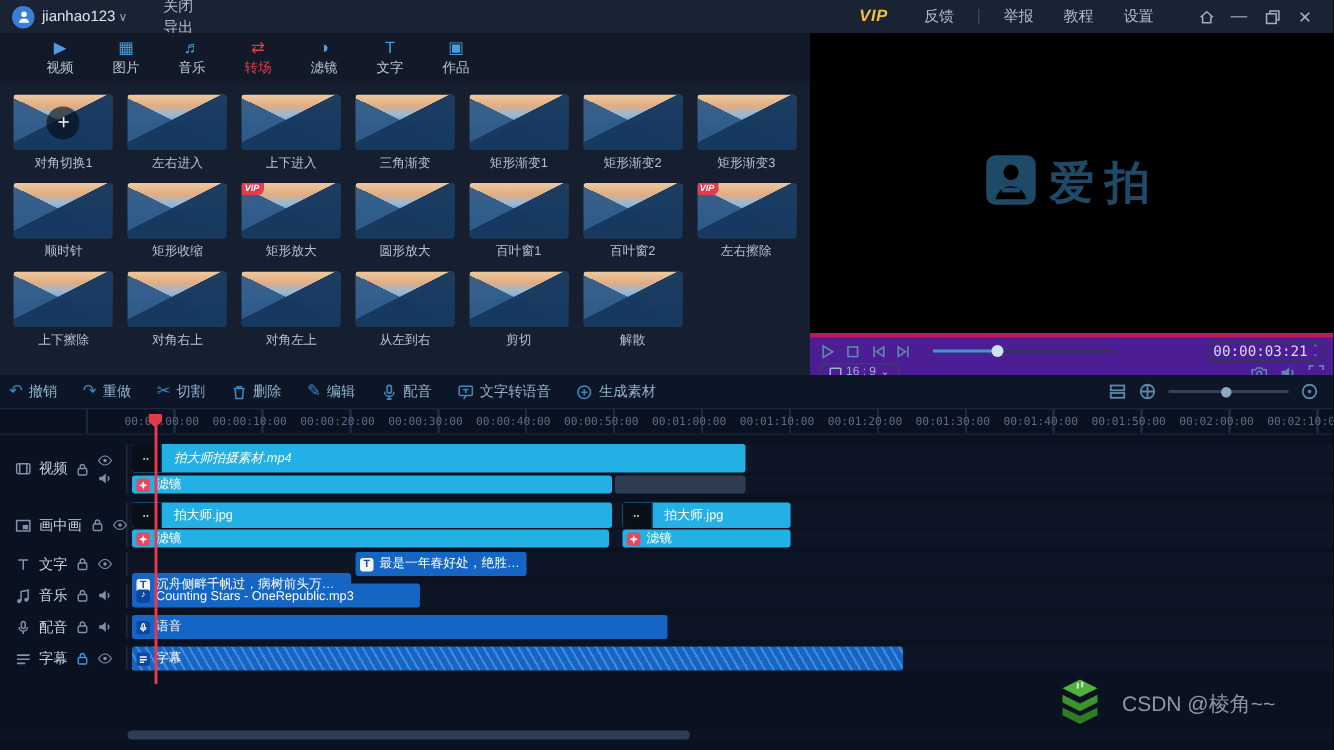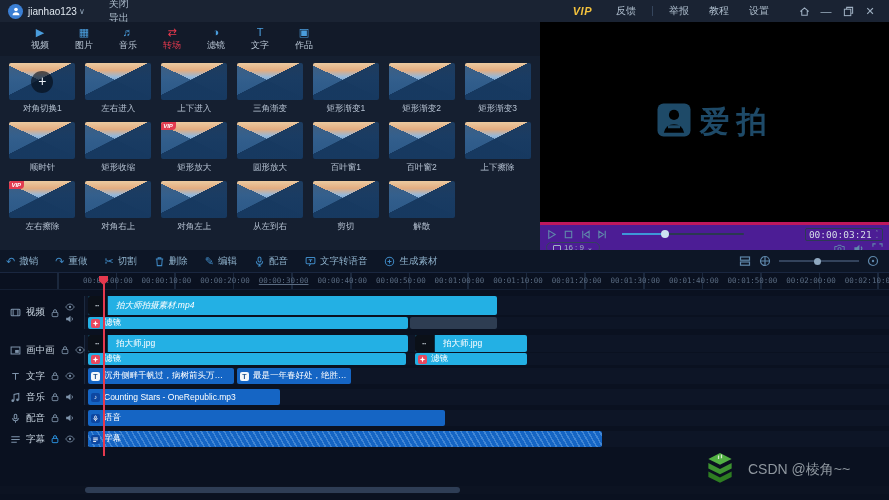--- a/index.html
+++ b/index.html
@@ -259,28 +259,28 @@
         </div>
         <div class="tr-item">
           <div class="tr-thumb"></div>
           <div class="tr-label">百叶窗1</div>
         </div>
         <div class="tr-item">
           <div class="tr-thumb"></div>
           <div class="tr-label">百叶窗2</div>
         </div>
         <div class="tr-item">
-          <div class="tr-thumb"></div>
-          <div class="tr-label">上下擦除</div>
-        </div>
-        <div class="tr-item">
           <div class="tr-thumb">
             <span class="vip-tag">VIP</span>
           </div>
           <div class="tr-label">左右擦除</div>
+        </div>
+        <div class="tr-item">
+          <div class="tr-thumb"></div>
+          <div class="tr-label">上下擦除</div>
         </div>
         <div class="tr-item">
           <div class="tr-thumb"></div>
           <div class="tr-label">对角右上</div>
         </div>
         <div class="tr-item">
           <div class="tr-thumb"></div>
           <div class="tr-label">对角左上</div>
         </div>
         <div class="tr-item">
@@ -449,21 +449,21 @@
               <circle cx="6" cy="6" r="4.5"></circle>
               <circle cx="6" cy="6" r="1.2" fill="#5f88ab" stroke="none"></circle>
             </svg>
           </span>
       </div>
     </div>
     <div class="ruler" id="ruler">
         <span class="tick-label" style="left: 83px;">00:00:00:00</span>
         <span class="tick-label" style="left: 141.6px;">00:00:10:00</span>
         <span class="tick-label" style="left: 200.2px;">00:00:20:00</span>
-        <span class="tick-label" style="left: 258.8px; text-decoration: underline;">00:00:30:00</span>
+        <span class="tick-label" style="left: 258.8px;">00:00:30:00</span>
         <span class="tick-label" style="left: 317.4px;">00:00:40:00</span>
         <span class="tick-label" style="left: 376px;">00:00:50:00</span>
         <span class="tick-label" style="left: 434.6px;">00:01:00:00</span>
         <span class="tick-label" style="left: 493.2px;">00:01:10:00</span>
         <span class="tick-label" style="left: 551.8px;">00:01:20:00</span>
         <span class="tick-label" style="left: 610.4px;">00:01:30:00</span>
         <span class="tick-label" style="left: 669px;">00:01:40:00</span>
         <span class="tick-label" style="left: 727.6px;">00:01:50:00</span>
         <span class="tick-label" style="left: 786.2px;">00:02:00:00</span>
         <span class="tick-label" style="left: 844.8px;">00:02:10:00</span>
@@ -592,21 +592,21 @@
               <span class="h-ic">
                 <svg viewBox="0 0 14 10">
                   <path d="M1 5c2-3.2 4-4.2 6-4.2S11 1.8 13 5c-2 3.2-4 4.2-6 4.2S3 8.2 1 5z"></path>
                   <circle cx="7" cy="5" r="1.6" fill="#7e93aa" stroke="none"></circle>
                 </svg>
               </span>
             </span>
           </div>
           <div class="lane-col">
             <div class="lane-row" style="height: 16px; margin-top: 0px;">
-              <div class="clip blue" style="left: 3px; width: 146px;">
+              <div class="clip blue" style="left: 3px; width: 146px; margin-top: 14px;">
                 <span class="chip white">T</span>
                 <span class="c-label">沉舟侧畔千帆过，病树前头万木春</span>
               </div>
               <div class="clip blue" style="left: 152px; width: 114px;">
                 <span class="chip white">T</span>
                 <span class="c-label">最是一年春好处，绝胜烟柳满…</span>
               </div>
             </div>
           </div>
         </div>

